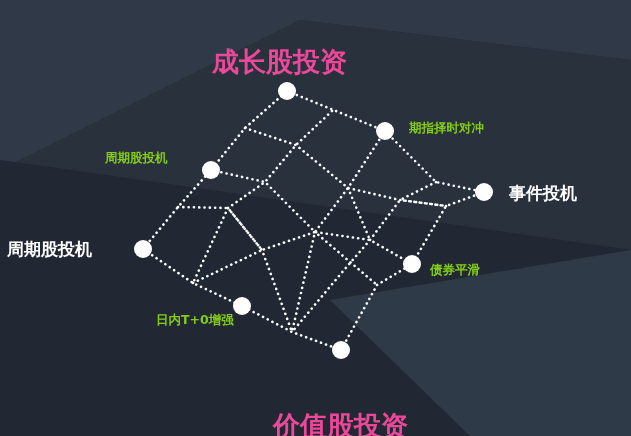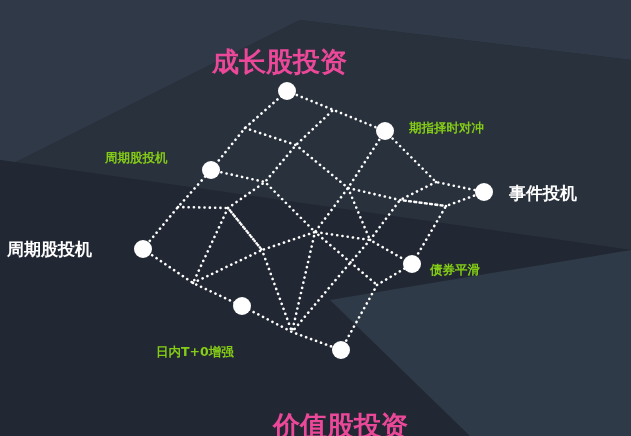--- a/index.html
+++ b/index.html
@@ -53,13 +53,13 @@
   </g>
 </svg>
 
 <div class="lbl big" style="left:212px;top:44px;">成长股投资</div>
 <div class="lbl big" style="left:273px;top:372px;margin-top:36px;">价值股投资</div>
 <div class="lbl mid" style="left:7px;top:238px;">周期股投机</div>
 <div class="lbl mid" style="left:500px;top:182px;margin-left:9px;">事件投机</div>
 <div class="lbl small" style="left:409px;top:146px;transform:translateY(-26px);">期指择时对冲</div>
 <div class="lbl small" style="left:105px;top:150px;">周期股投机</div>
 <div class="lbl small" style="left:430px;top:262px;text-align:center;">债券平滑</div>
-<div class="lbl small" style="left:156px;top:344px;">日内T+0增强</div>
+<div class="lbl small" style="left:156px;top:312px;">日内T+0增强</div>
 
 </body></html>

